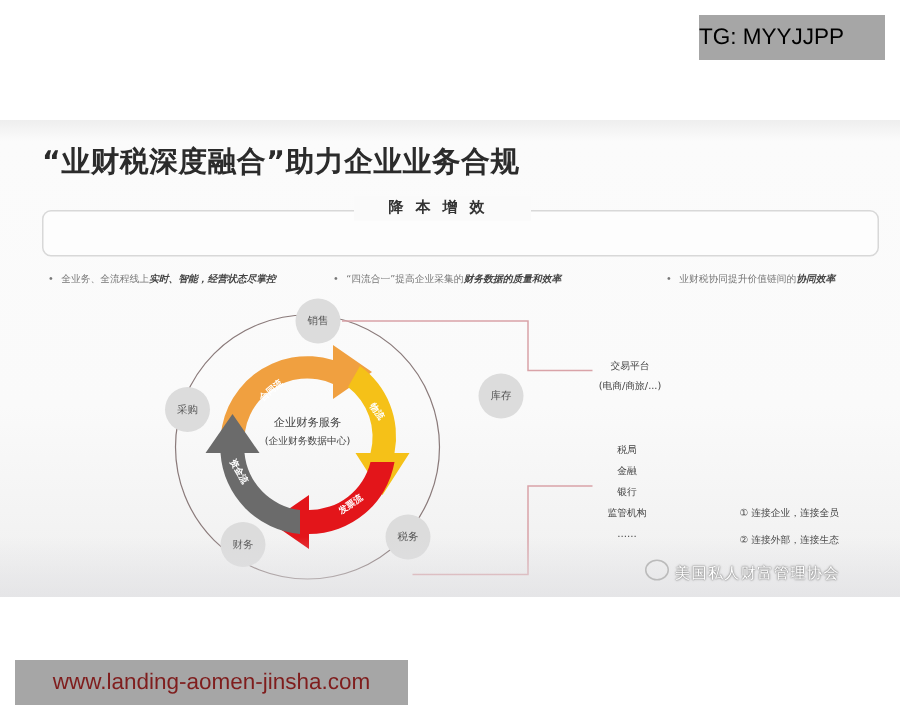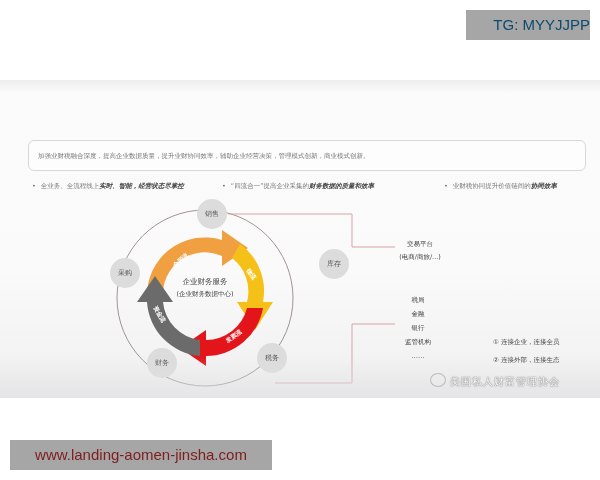--- a/index.html
+++ b/index.html
@@ -4,22 +4,22 @@
 <style>
   html, body { margin: 0; padding: 0; }
   body {
     width: 600px; height: 480px; position: relative; overflow: hidden;
     background: #ffffff;
     font-family: "DejaVu Sans", "Liberation Sans", sans-serif;
     color: #333;
   }
   .tg-badge {
     position: absolute; left: 466px; top: 10px; width: 124px; height: 30px;
-    background: #a6a6a6; color: #0c4a6e; font-size: 15px; line-height: 30px;
-    text-align: right; font-family: "Liberation Sans", sans-serif;
+    background: #a6a6a6; color: #000000; font-size: 15px; line-height: 30px;
+    text-align: left; font-family: "Liberation Sans", sans-serif;
   }
   .url-badge {
     position: absolute; left: 10px; top: 440px; width: 262px; height: 30px;
     background: #a6a6a6; color: #7f1d1d; font-size: 15px; line-height: 30px;
     text-align: center; font-family: "Liberation Sans", sans-serif;
   }
   .panel {
     position: absolute; left: 0; top: 80px; width: 600px; height: 318px;
     background: linear-gradient(180deg, #eeeeee 0px, #fbfbfb 14px, #fafafa 60%, #efefef 100%);
     overflow: hidden;
@@ -82,23 +82,24 @@
     display: inline-block; width: 14px; height: 12px; border: 1.5px solid #bbb;
     border-radius: 50%; vertical-align: -2px; margin-right: 4px;
   }
 </style>
 </head>
 <body>
 
 <div class="tg-badge">TG: MYYJJPP</div>
 
 <div class="panel">
+  <div class="title">“业财税深度融合”助力企业业务合规</div>
 
   <div class="goal-box"></div>
-  <div class="goal-text">加强业财税融合深度，提高企业数据质量，提升业财协同效率，辅助企业经营决策，管理模式创新，商业模式创新。</div>
+  <div class="goal-heading">降本增效</div>
 
   <div class="bullet" style="left:222px;">
     <span class="dot">•</span><span>“四流合一”提高企业采集的</span><b>财务数据的质量和效率</b>
   </div>
   <div class="bullet" style="left:32px;">
     <span class="dot">•</span><span>全业务、全流程线上</span><b>实时、智能，经营状态尽掌控</b>
   </div>
   <div class="bullet" style="left:444px;">
     <span class="dot">•</span><span>业财税协同提升价值链间的</span><b>协同效率</b>
   </div>

